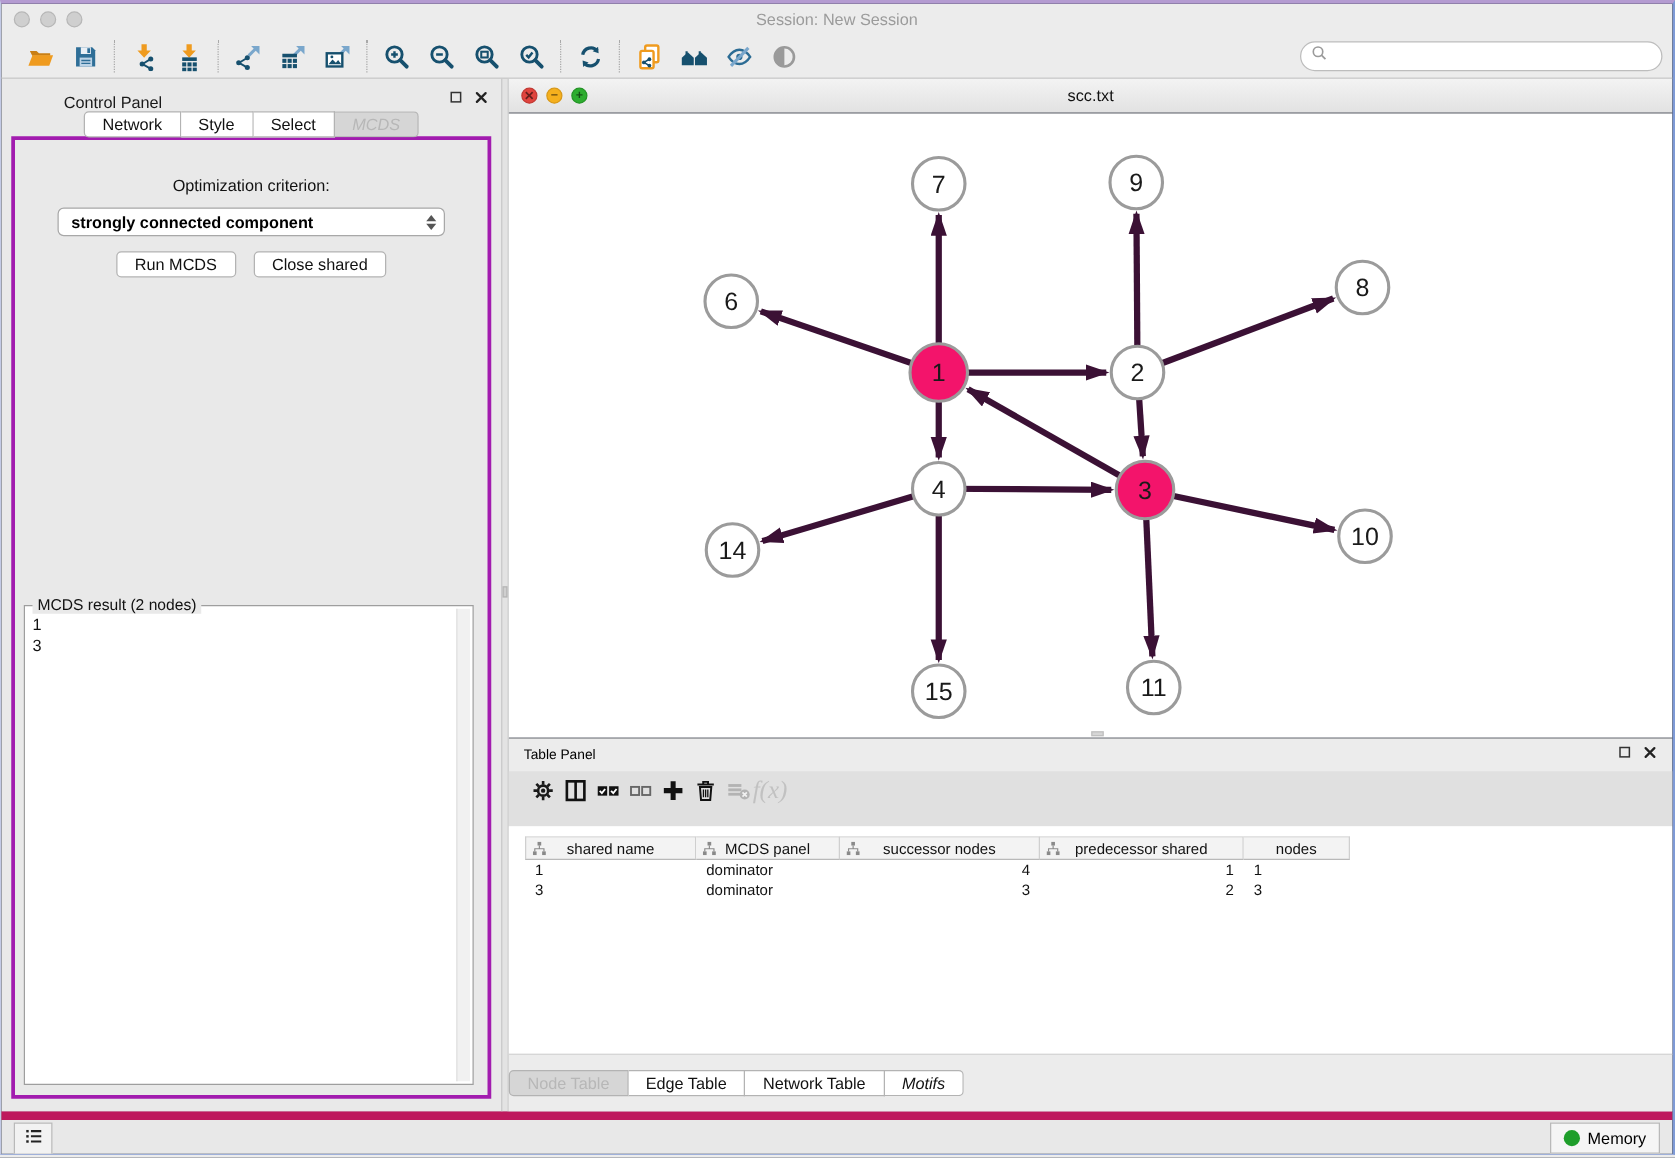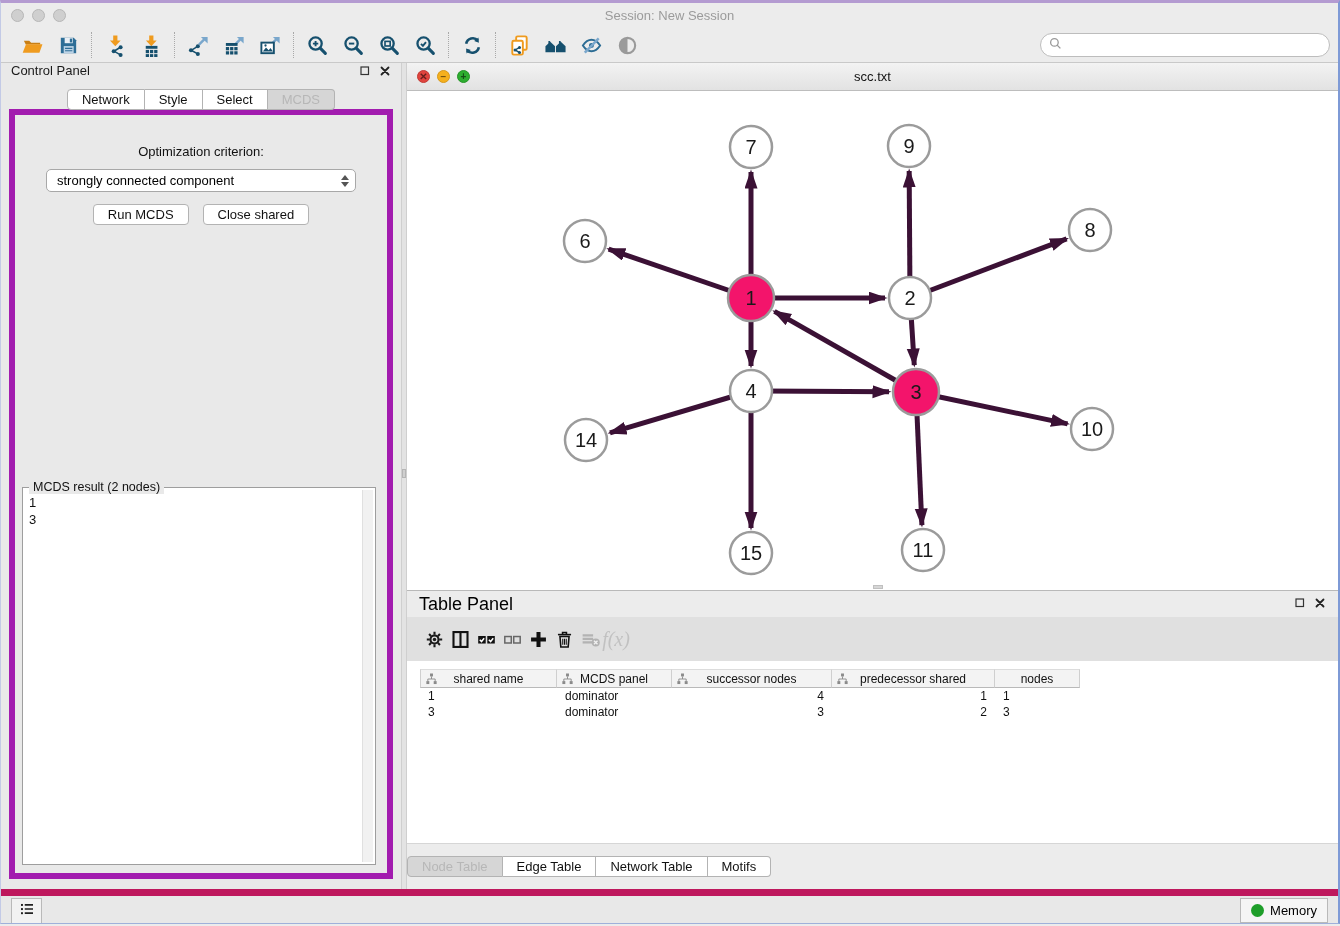--- a/index.html
+++ b/index.html
@@ -22,34 +22,34 @@
   .search-wrap { margin-left:auto; display:flex; align-items:center; }
   .search-box { width:290px; height:24px; border:1px solid #bdbdbd; border-radius:12px; background:#fff; display:flex; align-items:center; padding:0 8px; }
   .search-box svg { width:13px; height:13px; margin-right:5px; }
   .search-box input { border:none; outline:none; flex:1; font-size:12px; background:transparent; }
 
   
   .main { display:flex; height:826px; }
 
   
   .control-panel { width:400px; position:relative; background:#e9e9e9; }
-  .cp-header { height:26px; display:flex; align-items:flex-start; padding:0 10px; }
+  .cp-header { height:26px; display:flex; align-items:flex-end; padding:0 10px;margin-left:40px; }
   .cp-title { font-size:13px; color:#1a1a1a; }
   .panel-controls { margin-left:auto; display:flex; align-items:center; gap:8px; }
   .panel-controls svg { width:12px; height:12px; }
   .cp-tabs-row { display:flex; justify-content:center; position:relative; z-index:2; }
   .tabgroup { display:flex; }
   .tab { height:21px; padding:0 14px; font-size:13px; display:flex; align-items:center; background:#fff; border:1px solid #b3b3b3; border-left:none; color:#111; cursor:pointer; }
   .tab:first-child { border-left:1px solid #b3b3b3; border-radius:4px 0 0 4px; }
-  .tab:last-child { border-radius:0 4px 4px 0; }
+  .tab:last-child { border-radius:0 4px 4px 0;font-style:italic; }
   .tab.selected { background:#d6d6d6; color:#b7b7b7; }
-  .cp-inner { position:absolute; left:8px; right:8px; top:57px; bottom:10px; border:6px solid #a21caf; background:#e9e9e9; margin-top:-11px; padding-top:11px; }
+  .cp-inner { position:absolute; left:8px; right:8px; top:57px; bottom:10px; border:3px solid #a21caf; background:#e9e9e9; margin-top:-11px; padding-top:11px; }
   .opt-label { text-align:center; font-size:13px; margin-top:18px; color:#111; }
   .dropdown { margin:10px auto 0 auto; width:310px; height:23px; background:#fff; border:1px solid #a8a8a8; border-radius:5px; display:flex; align-items:center; padding:0 6px 0 10px; font-size:13px; cursor:pointer; }
-  .dropdown .dd-label { flex:1; }
+  .dropdown .dd-label { flex:1;font-weight:bold; }
   .dd-chevrons { display:flex; flex-direction:column; align-items:center; line-height:0; gap:2px; }
   .dd-chevrons i { display:block; width:0; height:0; border-left:4px solid transparent; border-right:4px solid transparent; }
   .dd-up { border-bottom:5px solid #555; }
   .dd-down { border-top:5px solid #555; }
   .cp-buttons { display:flex; justify-content:center; gap:14px; margin-top:12px; }
   .mac-btn { height:21px; padding:0 14px; background:#fff; border:1px solid #b3b3b3; border-radius:4px; font-size:13px; font-family:"Liberation Sans",sans-serif; cursor:pointer; color:#111; }
   .result-box { position:absolute; left:7px; right:11px; top:372px; bottom:8px; border:1px solid #9e9e9e; background:#fff; }
   .result-label { position:absolute; top:-8px; left:6px; background:#e9e9e9; padding:0 4px; font-size:12.5px; color:#111; }
   .result-list { position:absolute; inset:2px 14px 2px 2px; font-size:13px; color:#111; padding:4px 4px; overflow:hidden; }
   .result-list div { line-height:17px; }
@@ -69,22 +69,22 @@
   .nl-close { background:#e0443e; border:1px solid #c23a35; }
   .nl-min { background:#f5b01d; border:1px solid #d8991a; }
   .nl-max { background:#2dad2f; border:1px solid #259427; }
   .canvas { flex:1; background:#fff; position:relative; }
   .canvas svg { position:absolute; inset:0; }
   .h-grip { position:absolute; bottom:1px; left:50%; width:10px; height:4px; background:#d6d6d6; border:1px solid #c0c0c0; }
 
   
   .table-panel { flex:1; background:#ececec; display:flex; flex-direction:column; position:relative; }
   .tp-header { height:26px; display:flex; align-items:center; padding:0 12px; }
-  .tp-title { font-size:18px; }
-  .tp-toolbar { height:44px; background:#e0e0e0; display:flex; align-items:center; padding:0 14px; }
+  .tp-title { font-size:11px; }
+  .tp-toolbar { height:44px; background:#e0e0e0; display:flex; align-items:flex-start; padding:0 14px; }
   .tp-btn { background:none; border:none; display:flex; align-items:center; justify-content:center; width:26px; height:30px; cursor:pointer; }
   .tp-btn svg { width:21px; height:21px; }
   .tp-btn.disabled { opacity:.55; cursor:default; }
   .fx-icon { font-family:"Liberation Serif", serif; font-style:italic; font-size:20px; color:#a9a9a9; }
   .table-area { flex:1; background:#fff; padding:8px 0 0 13px; overflow:hidden; }
   .tbl { font-size:12px; color:#111; }
   .tbl-head { display:flex; }
   .th { position:relative; height:19px; background:#f3f3f3; border-top:1px solid #dcdcdc; border-right:1px solid #cfcfcf; border-bottom:1px solid #b9b9b9; display:flex; align-items:center; justify-content:center; font-size:12px; }
   .th:first-child { border-left:1px solid #cfcfcf;justify-content:center; }
   .th .col-icon { position:absolute; left:5px; top:3px; }

